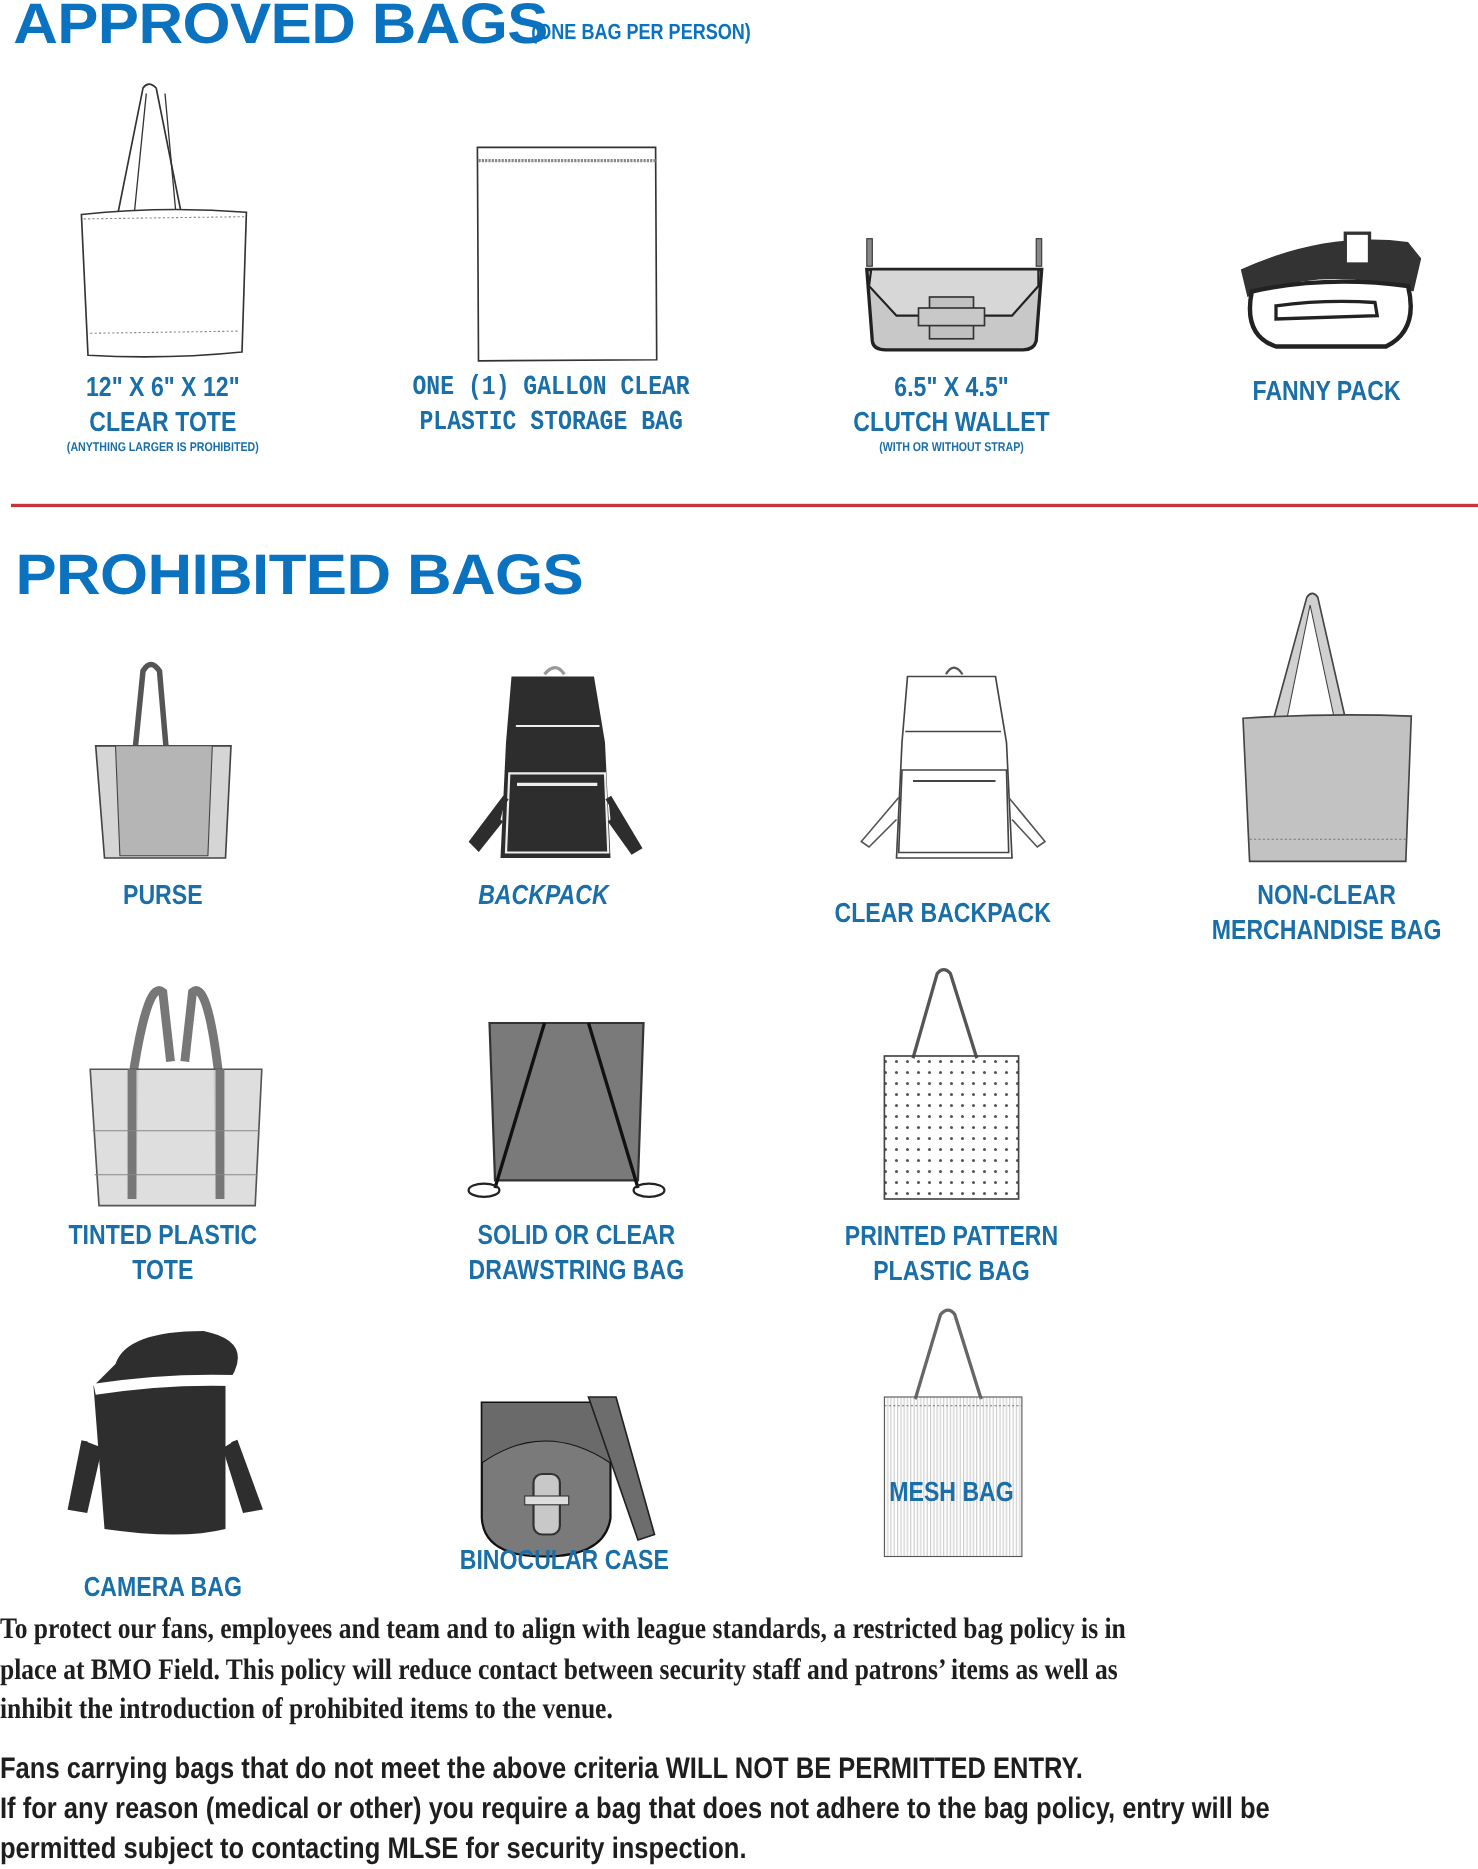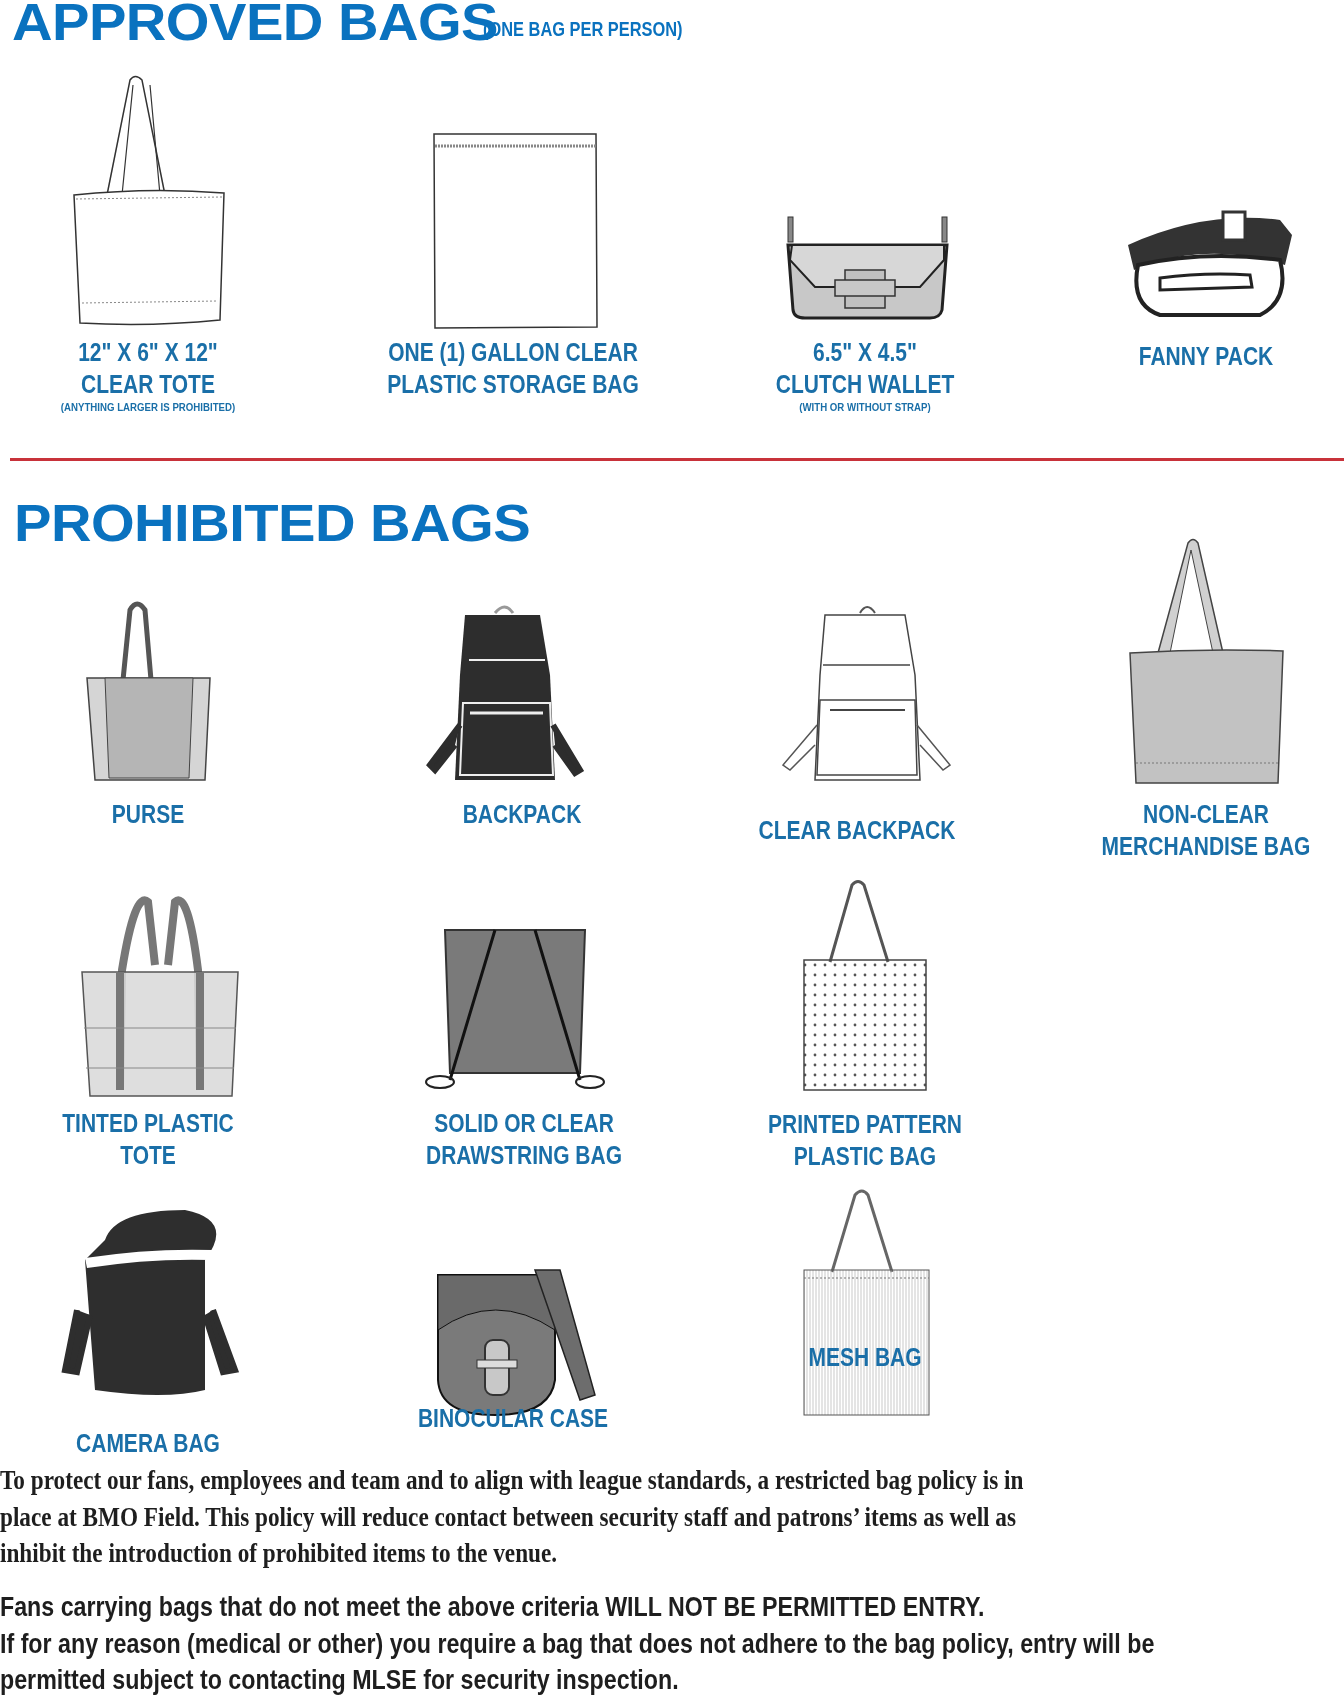--- a/index.html
+++ b/index.html
@@ -47,21 +47,21 @@
   <rect x="103" y="2" width="22" height="28" fill="#fff" stroke="#333" stroke-width="3"></rect>
   <path d="M18 55 Q85 40 160 50 Q170 90 140 105 L40 105 Q10 95 18 55 Z" fill="#fff" stroke="#222" stroke-width="4"></path>
   <path d="M40 68 Q85 62 130 65 L132 77 L40 80 Z" fill="#fff" stroke="#222" stroke-width="3"></path>
 </svg>
 
 <div class="col" style="left:-32px;top:336px;">
   <div class="lbl">12" X 6" X 12"</div>
   <div class="lbl">CLEAR TOTE</div>
   <div class="small">(ANYTHING LARGER IS PROHIBITED)</div>
 </div>
-<div class="col" style="left:333px;top:336px;">
+<div class="col" style="left:321px;top:336px;font-family:Liberation Mono, monospace;">
   <div class="lbl">ONE (1) GALLON CLEAR</div>
   <div class="lbl">PLASTIC STORAGE BAG</div>
 </div>
 <div class="col" style="left:685px;top:336px;">
   <div class="lbl">6.5" X 4.5"</div>
   <div class="lbl">CLUTCH WALLET</div>
   <div class="small">(WITH OR WITHOUT STRAP)</div>
 </div>
 <div class="col" style="left:1026px;top:340px;">
   <div class="lbl">FANNY PACK</div>
@@ -147,21 +147,21 @@
     </pattern>
   </defs>
   <path d="M32 82 L55 5 Q62 -3 68 5 L92 82" fill="none" stroke="#666" stroke-width="3"></path>
   <rect x="4" y="80" width="125" height="145" fill="url(#mesh)" stroke="#555" stroke-width="1"></rect>
   <path d="M4 88 L129 88" stroke="#777" stroke-dasharray="2 2"></path>
 </svg>
 
 <div class="col" style="left:-32px;top:798px;">
   <div class="lbl">PURSE</div>
 </div>
-<div class="col" style="left:342px;top:798px;">
+<div class="col" style="left:314px;top:798px;font-style:italic;">
   <div class="lbl">BACKPACK</div>
 </div>
 <div class="col" style="left:677px;top:798px;margin-top:16px;">
   <div class="lbl">CLEAR BACKPACK</div>
 </div>
 <div class="col" style="left:1026px;top:798px;">
   <div class="lbl">NON-CLEAR</div>
   <div class="lbl">MERCHANDISE BAG</div>
 </div>
 

